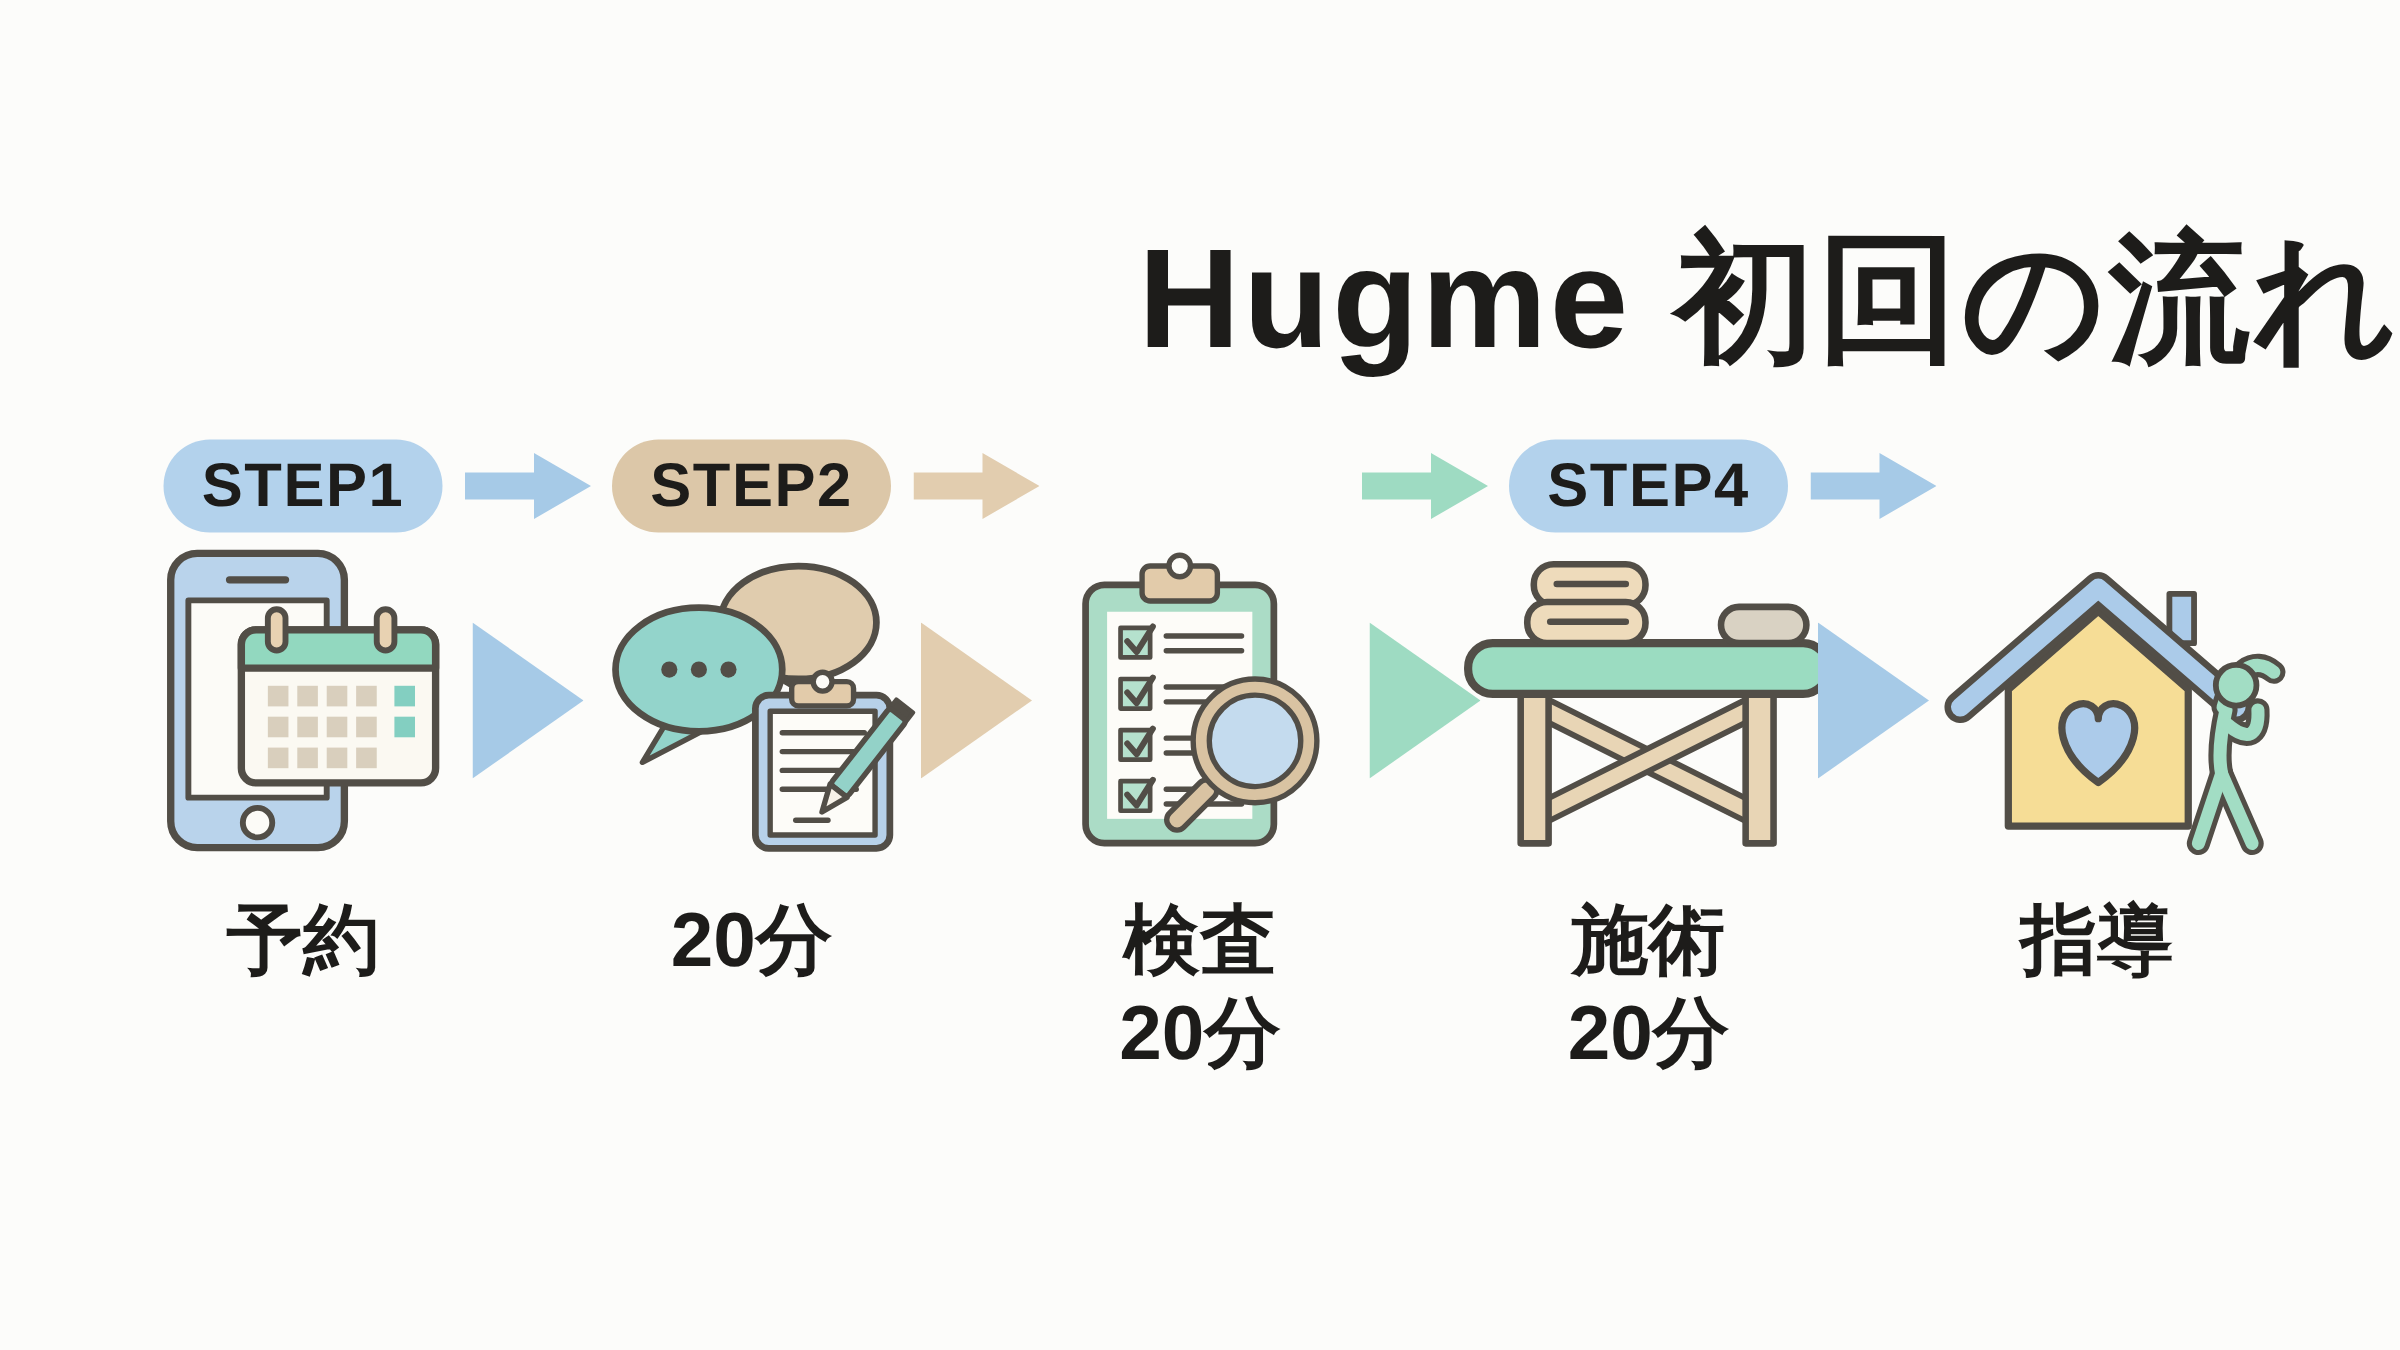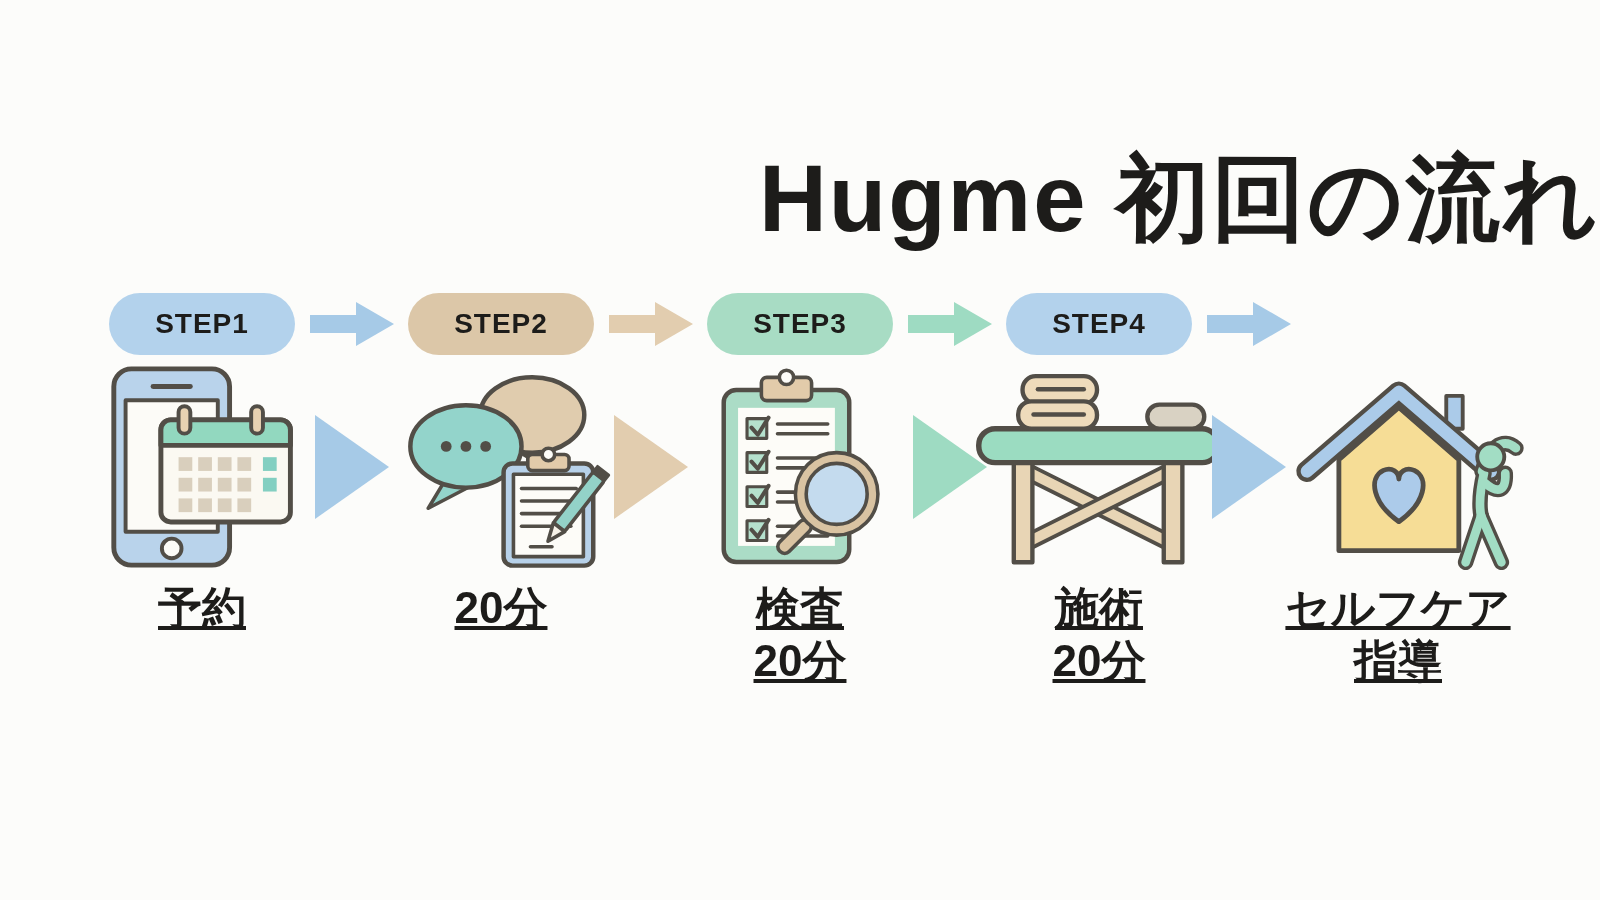--- a/index.html
+++ b/index.html
@@ -24,38 +24,38 @@
     grid-template-columns:186px 113px 186px 113px 186px 113px 186px 113px 186px;
     grid-template-rows:62px 224px auto;
     align-items:center;justify-items:center;
   }
   .c1{grid-column:1}.c2{grid-column:2}.c3{grid-column:3}.c4{grid-column:4}
   .c5{grid-column:5}.c6{grid-column:6}.c7{grid-column:7}.c8{grid-column:8}.c9{grid-column:9}
   .r1{grid-row:1}.r2{grid-row:2}.r3{grid-row:3}
   .badge{
     width:186px;height:62px;border-radius:31px;
     display:flex;align-items:center;justify-content:center;
-    font-size:28px;font-weight:800;letter-spacing:1px;color:var(--text);
+    font-size:41px;font-weight:800;letter-spacing:1px;color:var(--text);
   }
   .bg-blue{background:var(--blue);}
   .bg-tan{background:var(--tan);justify-content:center;}
   .bg-mint{background:var(--mint);}
   .bg-tanLight{background:var(--tanLight);}
   .sarrow{line-height:0;}
   .sarrow svg{width:84px;height:48px;display:block;}
   .barrow{line-height:0;}
   .barrow svg{width:74px;height:104px;display:block;}
   .f-blue{fill:var(--blueArrow);}
   .f-tan{fill:var(--tanArrow);}
   .f-mint{fill:var(--mintArrow);}
   .icon{line-height:0;}
   .icon svg{height:208px;width:auto;display:block;overflow:visible;}
   .step-label{
-    align-self:start;margin-top:2px;text-align:center;
-    font-size:44px;font-weight:800;line-height:1.22;white-space:nowrap;text-decoration:underline;
+    align-self:start;margin-top:17px;text-align:center;
+    font-size:51px;font-weight:800;line-height:1.22;white-space:nowrap;
   }
 </style>
 </head>
 <body>
 
 <h1 class="title">Hugme 初回の流れ</h1>
 
 <div class="flow">
 
   <div class="badge bg-blue c1 r1">
@@ -66,23 +66,20 @@
         <path class="f-blue" d="M0 15 H46 V2 L84 24 L46 46 V33 H0 Z"></path>
       </svg>
   </div>
   <div class="badge bg-tan c3 r1">
     <span>STEP2</span>
   </div>
   <div class="sarrow c4 r1">
     <svg viewBox="0 0 84 48">
         <path class="f-tan" d="M0 15 H46 V2 L84 24 L46 46 V33 H0 Z"></path>
       </svg>
-  </div>
-  <div class="badge bg-mint c5 r1">
-    <span>STEP3</span>
   </div>
   <div class="sarrow c6 r1">
     <svg viewBox="0 0 84 48">
         <path class="f-mint" d="M0 15 H46 V2 L84 24 L46 46 V33 H0 Z"></path>
       </svg>
   </div>
   <div class="badge bg-blue c7 r1">
     <span>STEP4</span>
   </div>
   <div class="sarrow c8 r1">
@@ -268,17 +265,16 @@
   </div>
   <div class="step-label c5 r3">
     <div>検査</div>
     <div>20分</div>
   </div>
   <div class="step-label c7 r3">
     <div>施術</div>
     <div>20分</div>
   </div>
   <div class="step-label c9 r3">
-    <div>セルフケア</div>
     <div>指導</div>
   </div>
 
 </div>
 
 </body></html>

